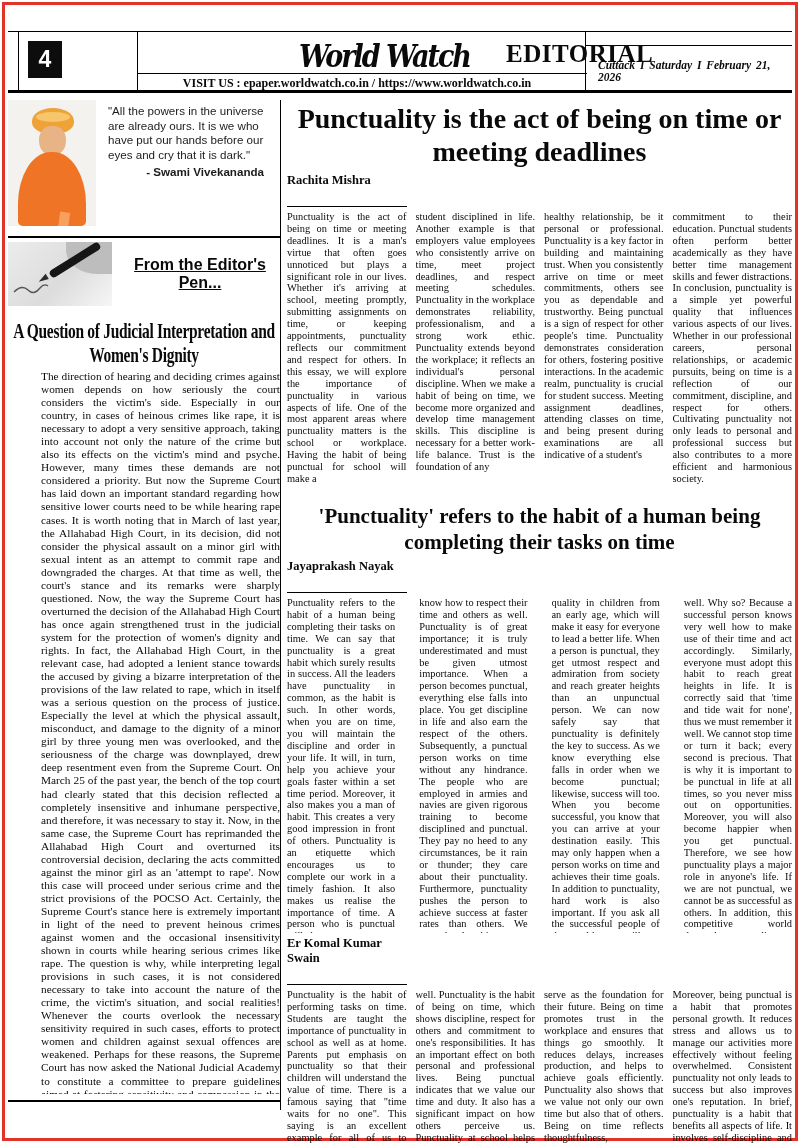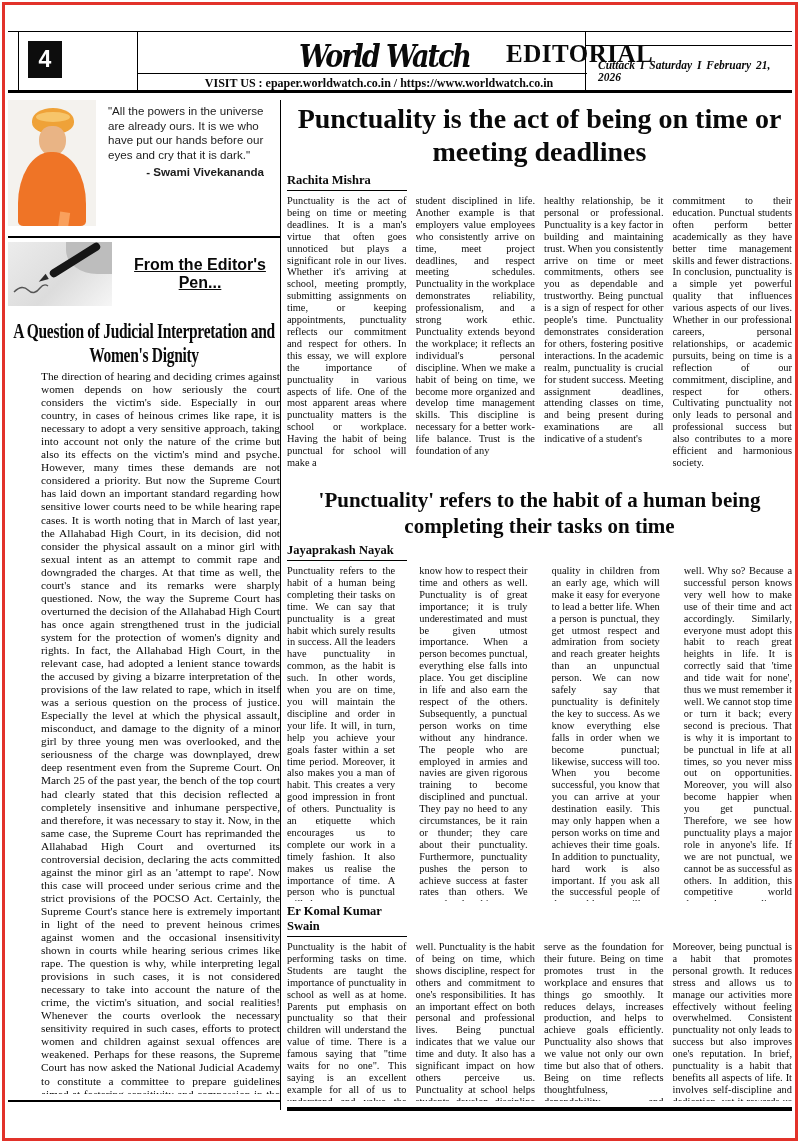--- a/index.html
+++ b/index.html
@@ -12,21 +12,21 @@
   .hline-date { position:absolute; left:577px; top:13px; width:207px; height:0; border-top:1.5px solid #000; }
   .vline { position:absolute; top:0; width:0; height:59px; border-left:1.5px solid #000; }
   .v1 { left:10px; } .v2 { left:129px; } .v3 { left:577px; }
   .page-num-box { position:absolute; left:20px; top:9px; width:34px; height:37px; background:#0d0d0d; color:#fff;
       font-family:"Liberation Sans", sans-serif; font-weight:bold; font-size:23px; display:flex; align-items:center; justify-content:center; }
   .masthead { position:absolute; left:290px; top:6px; width:172px; text-align:right;
       font-family:"DejaVu Serif", serif; font-style:italic; font-weight:bold; font-size:27px; letter-spacing:-2px; transform:scaleY(1.15); transform-origin:top; }
   .section-title { position:absolute; left:498px; top:8px; font-size:25px; font-weight:bold; letter-spacing:.5px; }
   .dateline { position:absolute; left:590px; top:27px; font-size:11.5px; font-weight:bold; word-spacing:2px;font-style:italic; }
   .logo-underline { position:absolute; left:129px; top:41px; width:450px; border-top:1.5px solid #000; }
-  .visit-line { position:absolute; left:146px; top:44px; width:450px; text-align:center; font-size:12px; font-weight:bold; }
+  .visit-line { position:absolute; left:124px; top:44px; width:450px; text-align:center; font-size:12px; font-weight:bold; }
   .thick-rule-top { position:absolute; left:8px; top:90px; width:784px; height:3px; background:#000; }
 
   
   .left-col { position:absolute; left:8px; top:100px; width:272px; }
   .quote-row { display:flex; height:132px; }
   .viv-img { position:relative; width:88px; height:126px; background:#f4f2ee; overflow:hidden; flex:none; }
   .viv-turban { position:absolute; left:24px; top:8px; width:42px; height:26px; background:#efa238; border-radius:50% 50% 45% 45%; }
   .viv-turban:after { content:""; position:absolute; left:4px; top:4px; width:34px; height:10px; background:#f7c56a; border-radius:50%; }
   .viv-face { position:absolute; left:31px; top:26px; width:27px; height:30px; background:#e9b485; border-radius:45% 45% 50% 50%; }
   .viv-robe { position:absolute; left:10px; top:52px; width:68px; height:74px; background:#ef7426; border-radius:48% 48% 8% 8% / 70% 70% 6% 6%; }
@@ -43,21 +43,21 @@
   .ed-title { text-align:center; font-weight:bold; font-size:15.5px; line-height:19px; letter-spacing:-.3px; transform:scaleY(1.3); transform-origin:top; height:52px; margin-top:8px; }
   .ed-body { text-align:justify; font-size:11.3px; line-height:13.05px; height:724px; overflow:hidden;margin-left:33px; }
   .rule-b { border-top:2.5px solid #000; margin-top:6px; }
 
   
   .main-vline { position:absolute; left:280px; top:100px; width:0; height:1010px; border-left:1px solid #000; }
   .right-col { position:absolute; left:287px; top:95px; width:505px; }
   .headline-1 { font-weight:bold; font-size:28px; line-height:33px; text-align:center; height:68px; overflow:hidden; margin-top:7px; }
   .headline-2 { font-weight:bold; font-size:21px; line-height:26px; text-align:center; height:53px; overflow:hidden; margin-top:9px; }
   .headline-3 { font-weight:bold; font-size:20px; line-height:25px; text-align:center; height:26px; overflow:hidden; margin-top:5px; word-spacing:3px; }
-  .byline { width:120px; font-weight:bold; font-size:12.5px; border-bottom:1.5px solid #000; padding-bottom:2px; margin:3px 0 4px 0; }
+  .byline { width:120px; font-weight:bold; font-size:12.5px; border-bottom:1.5px solid #000; padding-bottom:18px; margin:3px 0 4px 0; }
   .col-row { display:flex; gap:9px; overflow:hidden; }
   .row-1 { height:283px; } .row-2 { height:336px;gap:24px; } .row-3 { height:160px; }
   .acol { flex:1; text-align:justify; font-size:10.4px; line-height:11.9px; overflow:hidden; }
   .thick-rule-bottom { height:4px; background:#000; margin-top:6px; }
 </style>
 </head>
 <body>
 
 <div class="red-frame"></div>
 

